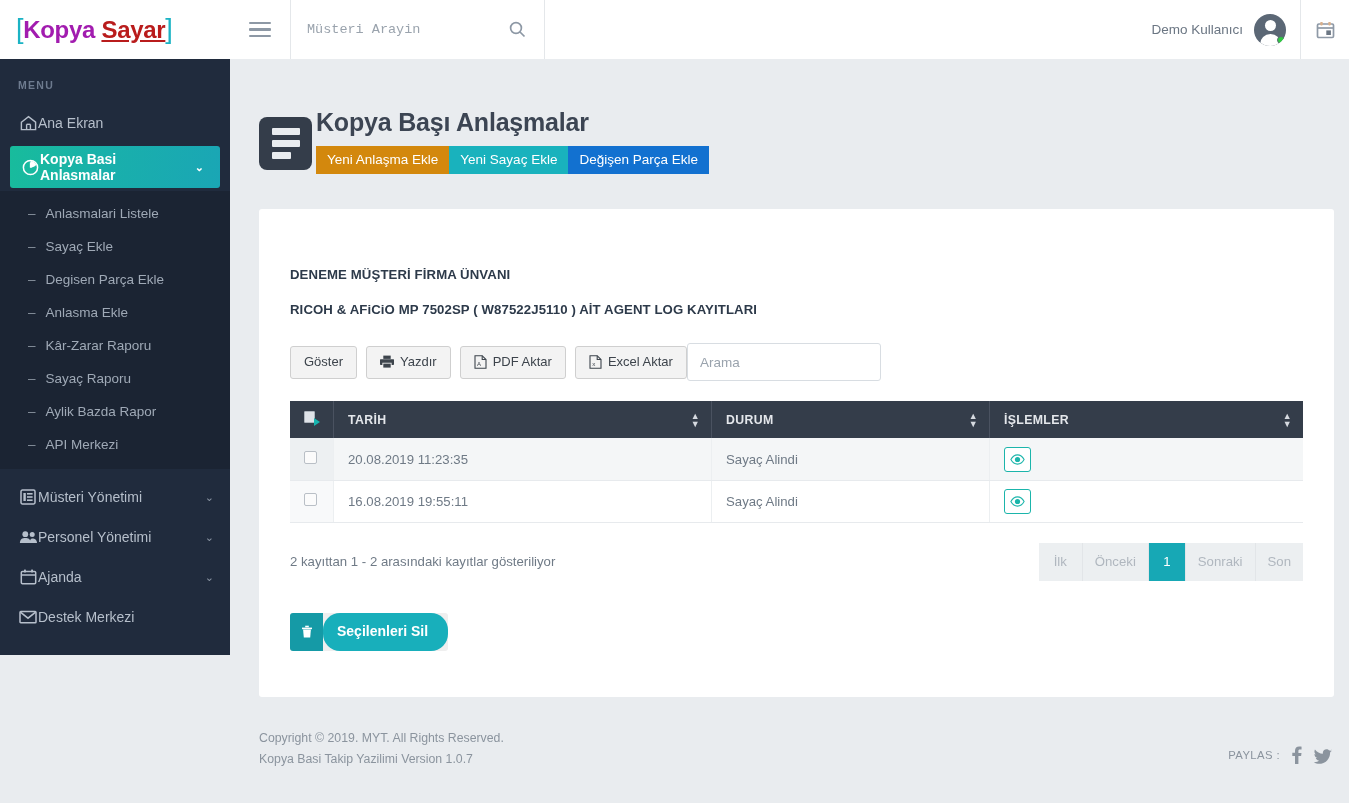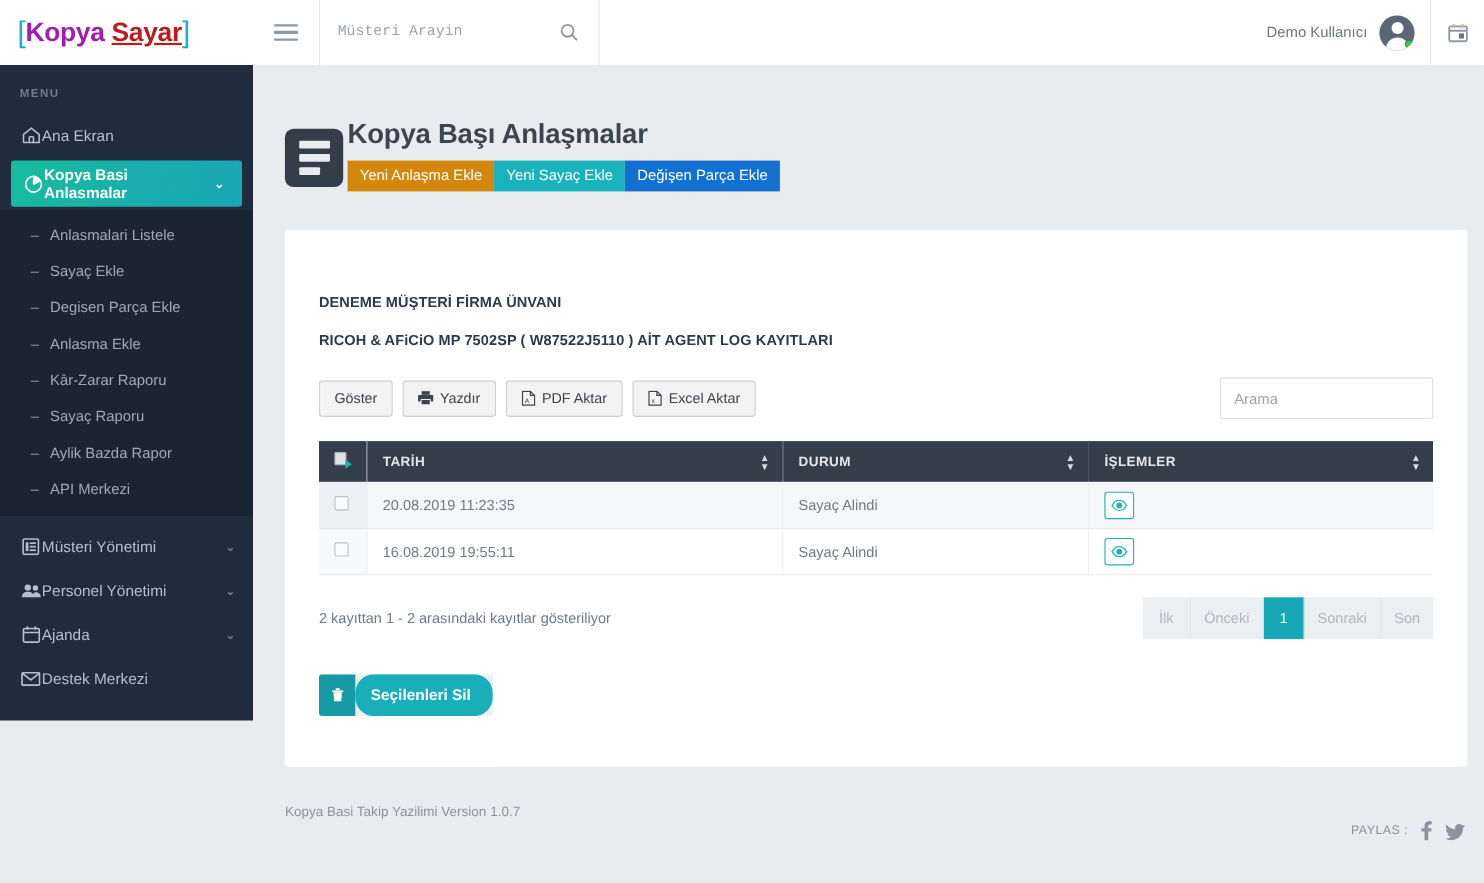--- a/index.html
+++ b/index.html
@@ -128,21 +128,21 @@
     margin: 35px 15px 0 29px; background: #fff; border-radius: 3px;
     height: 488px; padding: 58px 31px 0 31px; position: relative;
   }
   .card-h1 { font-size: 13.2px; font-weight: bold; color: #2d3a4a; letter-spacing: 0.1px; }
   .card-h2 {
     font-size: 13.2px; font-weight: bold; color: #2d3a4a;
     margin-top: 20px; letter-spacing: 0.1px;
   }
 
   .toolrow {
-    display: flex; align-items: center; justify-content: space-between; margin-top: 26px;
+    display: flex; align-items: center; margin-top: 26px;
   }
   .btn-group { display: flex; gap: 9px; }
   .gbtn {
     background: #f3f3f3; border: 1px solid #cfcfcf; border-radius: 3px;
     font-size: 13px; color: #3d444c; padding: 7px 13px 8px 13px; cursor: pointer;
     display: flex; align-items: center; gap: 6px; line-height: 1.2;
     font-family: "Liberation Sans", sans-serif;
   }
   .arama-input {
     width: 194px; height: 38px; border: 1px solid #d8dde2; border-radius: 3px;
@@ -517,20 +517,21 @@
           <path d="M2.1 4.4 h7.8 l-0.7 8.2 h-6.4 z" fill="#fff"></path>
           <rect x="4.2" y="0.7" width="3.6" height="1.6" fill="#fff"></rect>
         </svg>
       </span>
       <span class="dlbl">Seçilenleri Sil</span>
     </button>
   </div>
 
   <div class="footer">
     <div>
+      <div class="fcopy">Copyright © 2019. MYT. All Rights Reserved.</div>
       <div class="fcopy">Kopya Basi Takip Yazilimi Version 1.0.7</div>
     </div>
     <div class="fshare">
       <span class="lbl">PAYLAS :</span>
       <a style="line-height:0">
         <svg width="11" height="18" viewBox="0 0 11 18">
           <path d="M7.4 18 v-8 h2.7 l0.4-3.1 h-3.1 v-1.9 c0-0.9 0.25-1.5 1.5-1.5 h1.65 v-2.8 c-0.3-0.04-1.3-0.13-2.45-0.13 c-2.45 0-4.1 1.5-4.1 4.2 v2.1 h-2.7 v3.1 h2.7 v8 z" fill="#8b949e"></path>
         </svg>
       </a>
       <a style="line-height:0">

